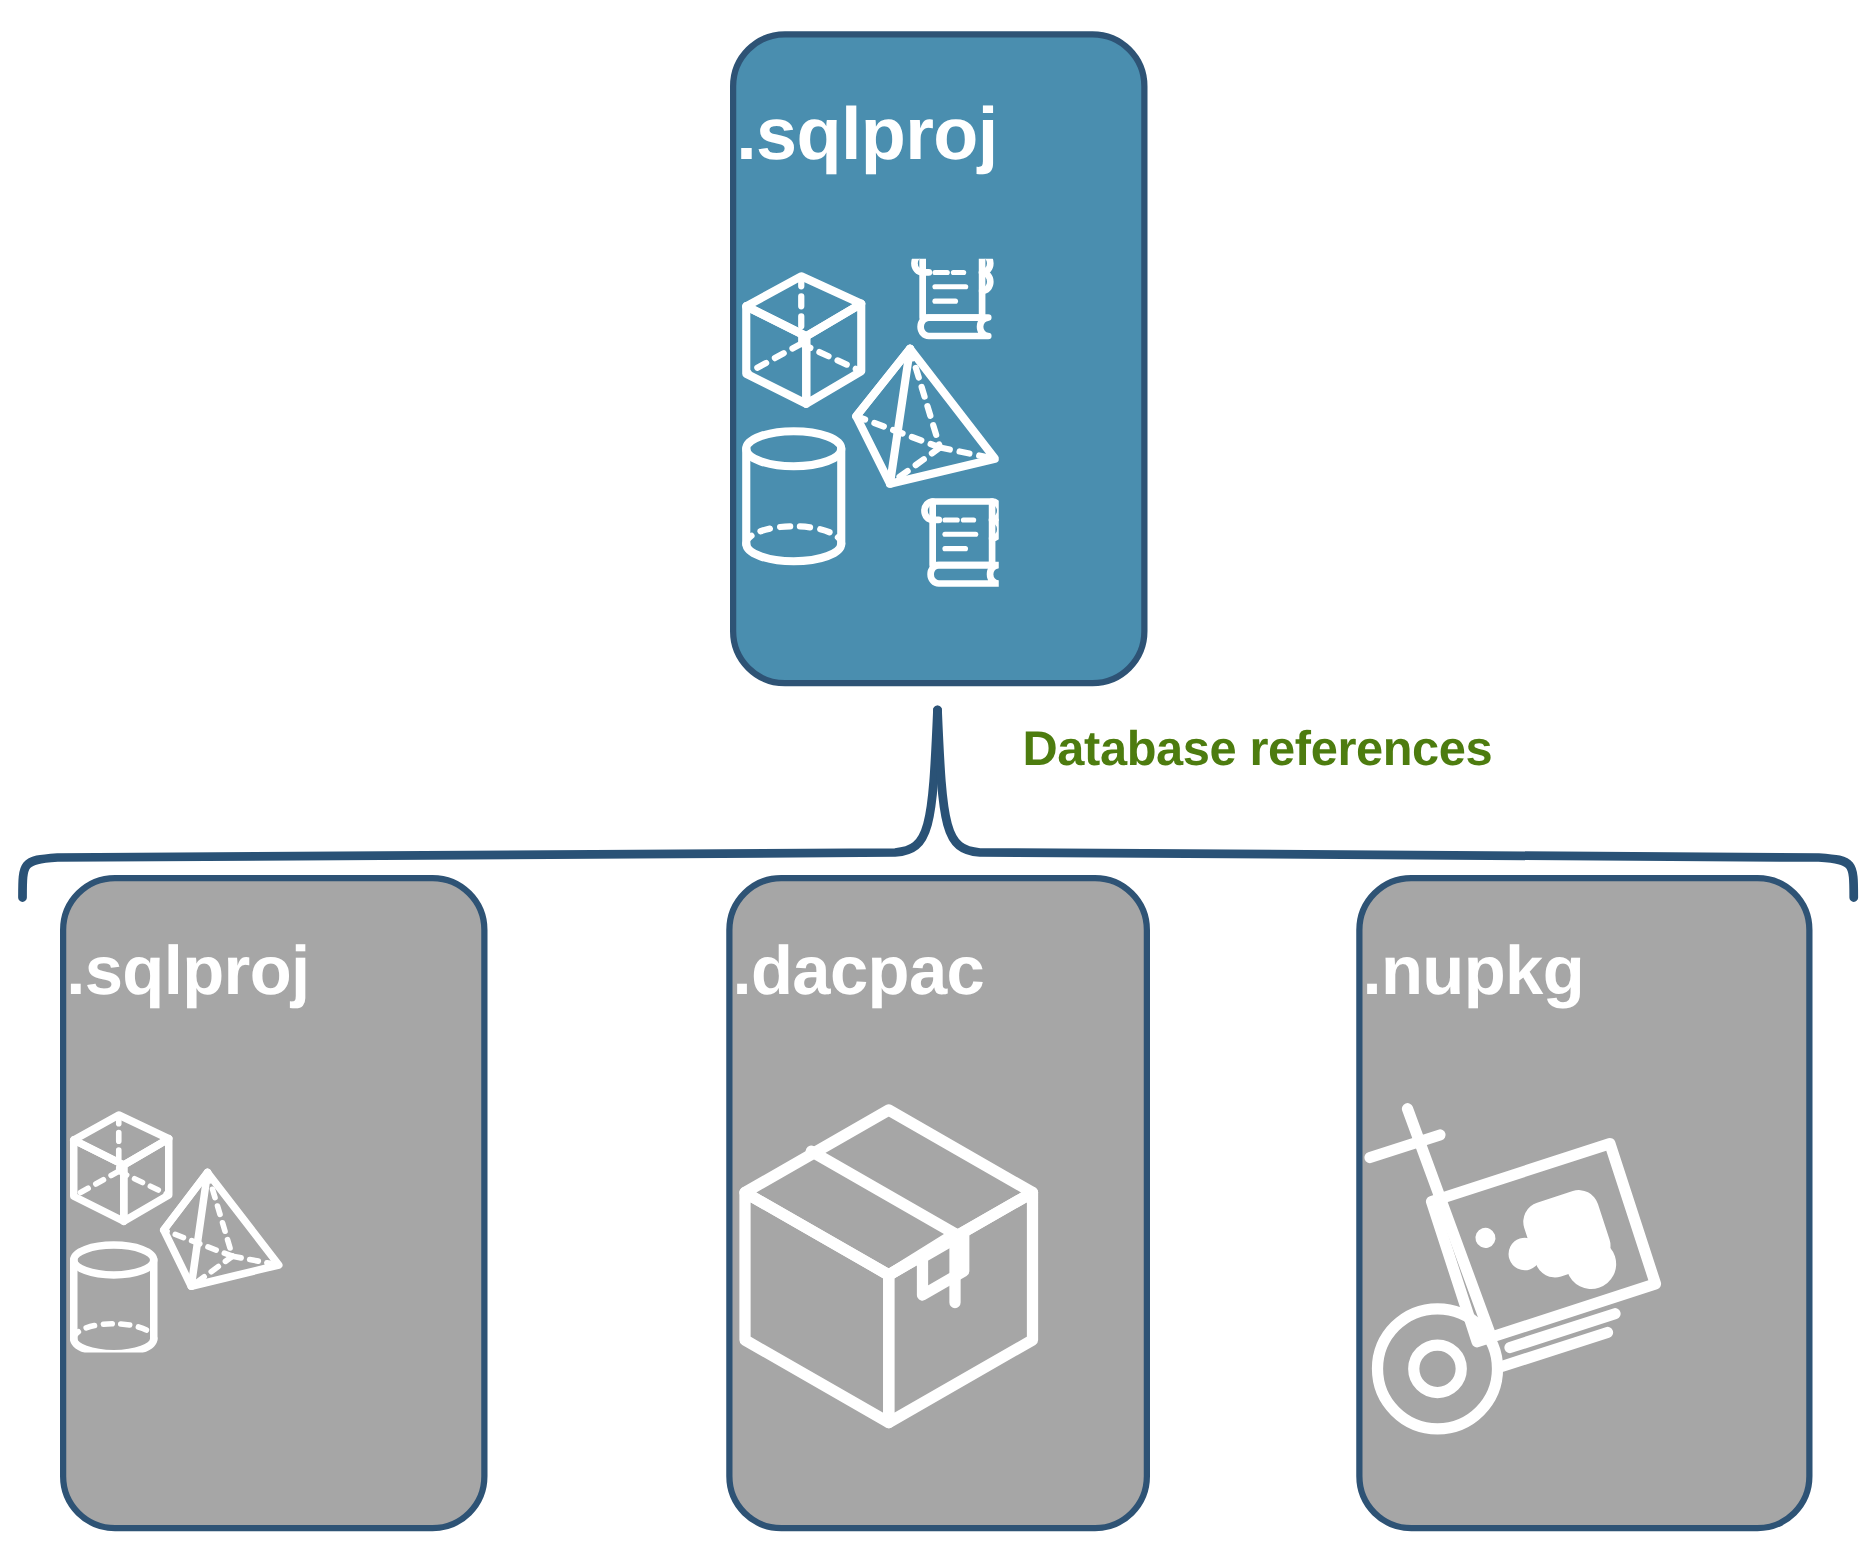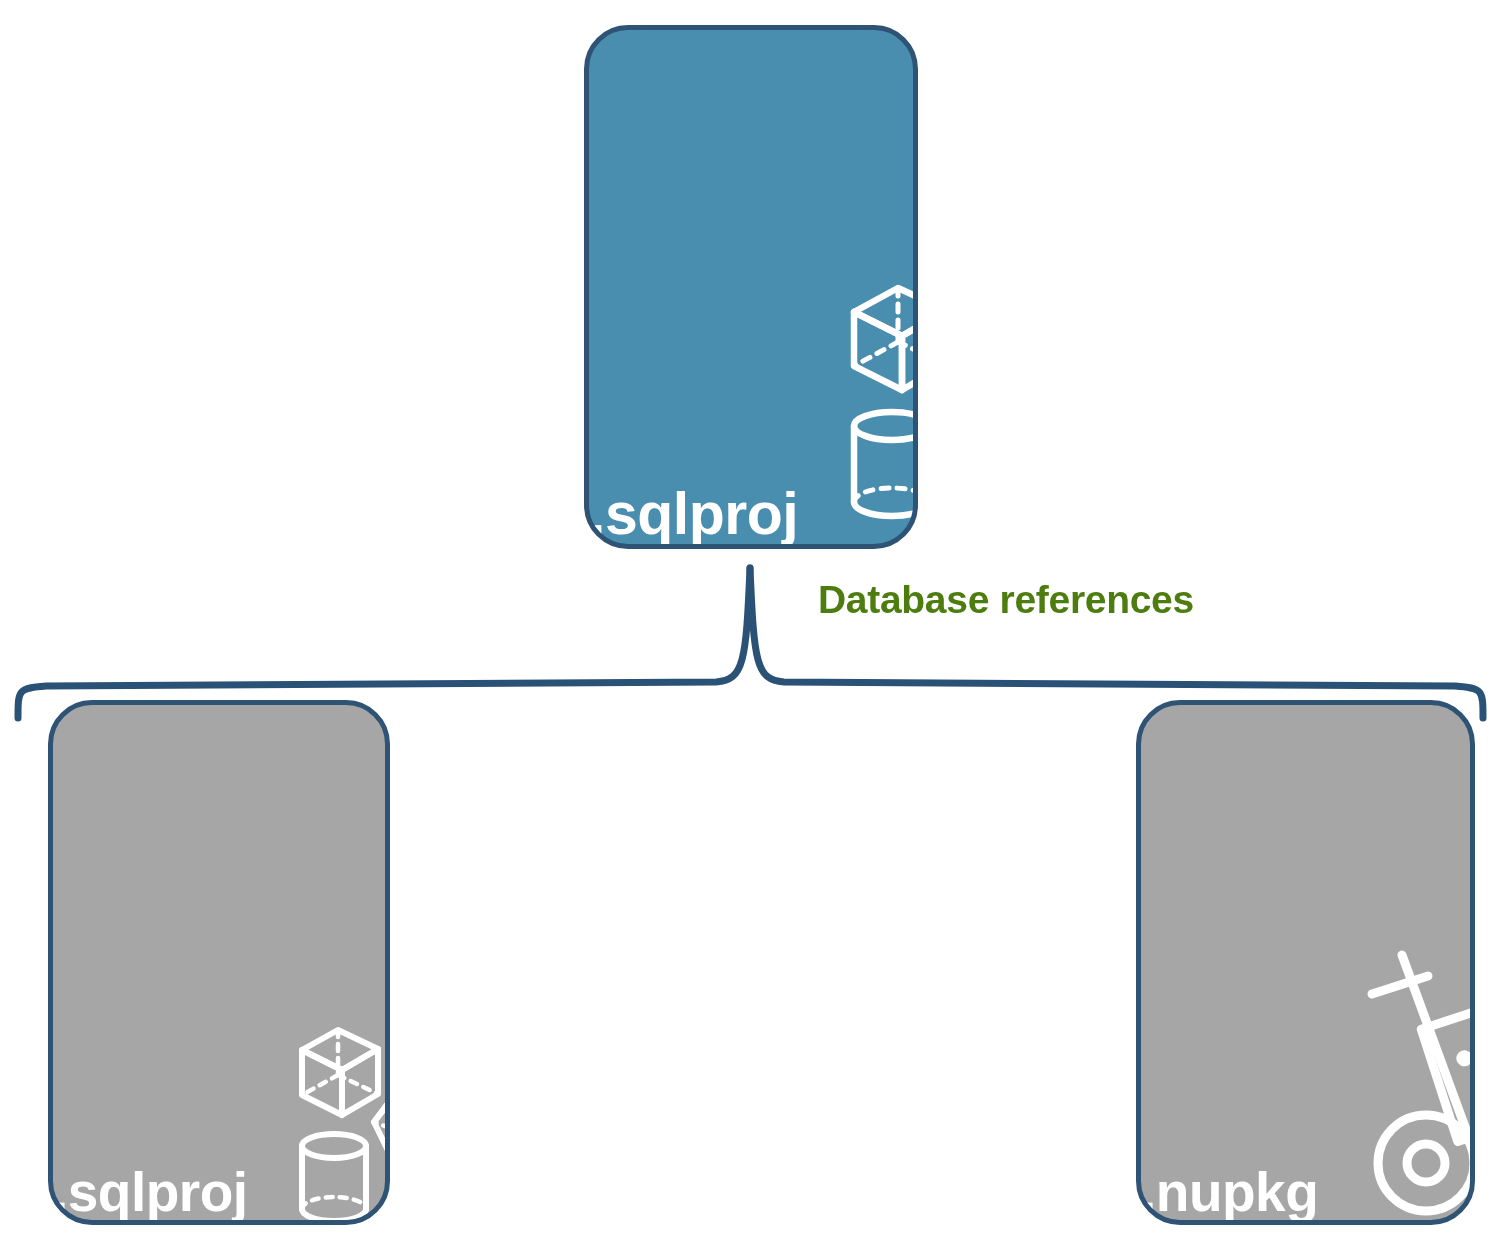--- a/index.html
+++ b/index.html
@@ -20,22 +20,22 @@
     background: #ffffff;
   }
 
   
   .card {
     position: absolute;
     box-sizing: border-box;
     border-radius: 44px;
     border: 5px solid #2E5375;
     display: flex;
-    flex-direction: row;
-    align-items: flex-end;
+    flex-direction: column;
+    align-items: flex-start;
     overflow: hidden;
     gap: 48px;
   }
   .card.primary {
     background: #4A8EAF;
   }
   .card.secondary {
     background: #A6A6A6;
   }
   .card-title {
@@ -58,21 +58,21 @@
     font-size: 59px;
     margin-top: 48px;
   }
   #card-top .icon-wrap {
     margin-top: 22px;
   }
 
   
   #card-sqlproj  { left: 48px;   top: 700px; width: 342px; height: 525px; }
   #card-dacpac   { left: 581px;  top: 700px; width: 339px; height: 525px; }
-  #card-nupkg    { left: 1136px; top: 700px; width: 339px; height: 525px; }
+  #card-nupkg    { left: 1085px; top: 700px; width: 365px; height: 525px; }
 
   .card.secondary .card-title {
     font-size: 55px;
     margin-top: 44px;
   }
   .card.secondary .icon-wrap {
     margin-top: 30px;
   }
 
   .icon-wrap {
@@ -212,20 +212,41 @@
           <ellipse cx="38" cy="126" rx="32" ry="12"></ellipse>
           <path d="M6 126 L6 189"></path>
           <path d="M70 126 L70 189"></path>
           <path d="M6 189 A32 12 0 0 0 70 189"></path>
           <path d="M6 189 A32 12 0 0 1 70 189" stroke-dasharray="7 7" stroke-width="4.5"></path>
         </g>
       </svg>
     </span>
   </div>
 
+  <div class="card secondary" id="card-dacpac">
+    <div class="card-title">.dacpac</div>
+
+    <span class="icon-wrap">
+      <svg width="250" height="270" viewBox="0 0 250 270" fill="none" stroke="#ffffff" stroke-width="9" stroke-linecap="round" stroke-linejoin="round">
+        <g>
+
+          <path d="M125 6 L240 72 L125 138 L10 72 Z"></path>
+
+          <path d="M10 72 L10 190 L125 256 L125 138 Z"></path>
+
+          <path d="M125 138 L240 72 L240 190 L125 256 Z"></path>
+
+          <path d="M63 39 L178 105"></path>
+          <path d="M125 138 L178 105 L178 160"></path>
+
+          <path d="M152 124 L185 105 L185 135 L152 154 Z"></path>
+        </g>
+      </svg>
+    </span>
+  </div>
 
   <div class="card secondary" id="card-nupkg">
     <div class="card-title">.nupkg</div>
 
     <span class="icon-wrap">
       <svg width="250" height="270" viewBox="0 0 250 270" fill="none" stroke="#ffffff" stroke-width="9" stroke-linecap="round" stroke-linejoin="round">
 
         <g>
           <path d="M36 5 L102 185"></path>
           <path d="M6 44 L62 26"></path>

